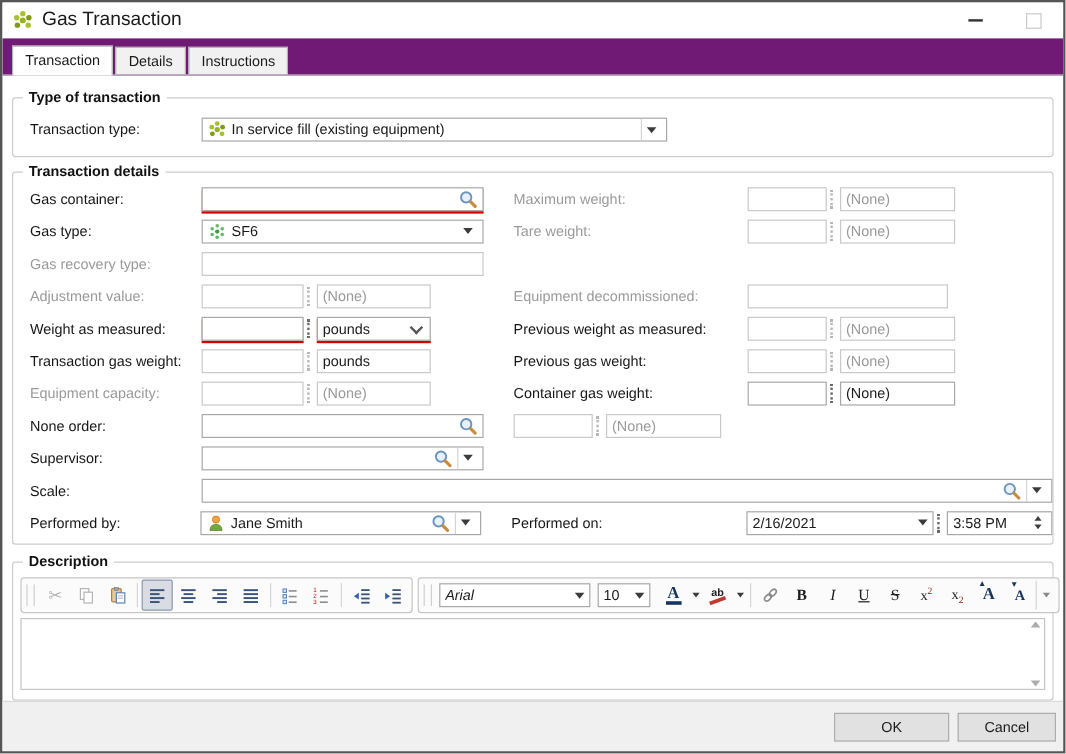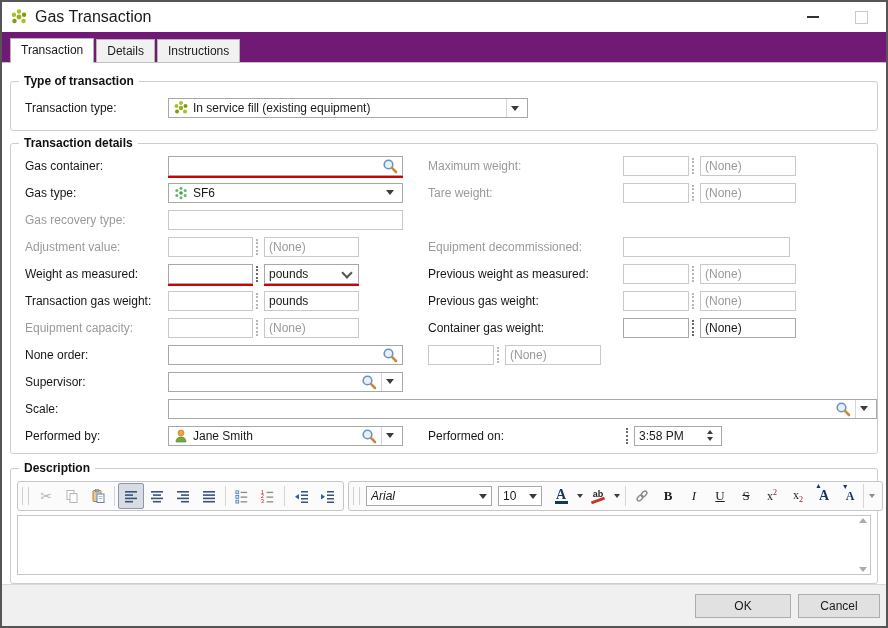--- a/index.html
+++ b/index.html
@@ -224,21 +224,21 @@
     <div class="tab">Details</div>
     <div class="tab">Instructions</div>
   </div>
 
   <div class="content">
 
     <div class="group g1" style="margin-top:10px;">
       <div class="group-caption">Type of transaction</div>
       <div class="g1-row">
         <div class="lbl">Transaction type:</div>
-        <div class="fld" style="width:360px;">
+        <div class="fld" style="width:388px;">
           <svg class="fld-icon" viewBox="0 0 16 16">
               <use href="#svg-jack"></use>
             </svg>
           <span class="val">In service fill (existing equipment)</span>
           <div class="drop-btn">
               <span class="tri-down"></span>
             </div>
         </div>
       </div>
     </div>
@@ -437,20 +437,24 @@
           <span class="val">Jane Smith</span>
           <svg class="mag" viewBox="0 0 16 16">
               <use href="#svg-mag"></use>
             </svg>
           <div class="drop-btn">
               <span class="tri-down"></span>
             </div>
         </div>
         <div class="gapc"></div>
         <div class="lbl-r">Performed on:</div>
+        <div class="fld w-date" style="margin-left:2px;">
+          <span class="val">2/16/2021</span>
+          <span class="tri-down"></span>
+        </div>
         <div class="dotsep"></div>
         <div class="fld w-time">
           <span class="val">3:58 PM</span>
           <div class="spin-col">
             <span class="tri-up-s"></span>
             <span class="tri-down-s"></span>
           </div>
         </div>
       </div>
     </div>

